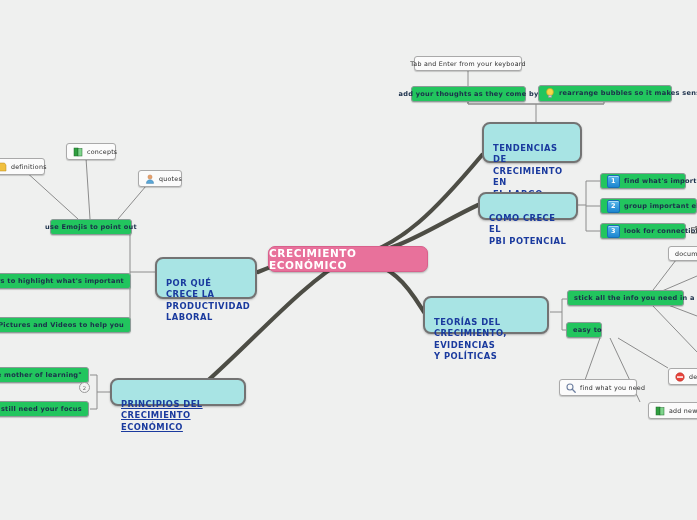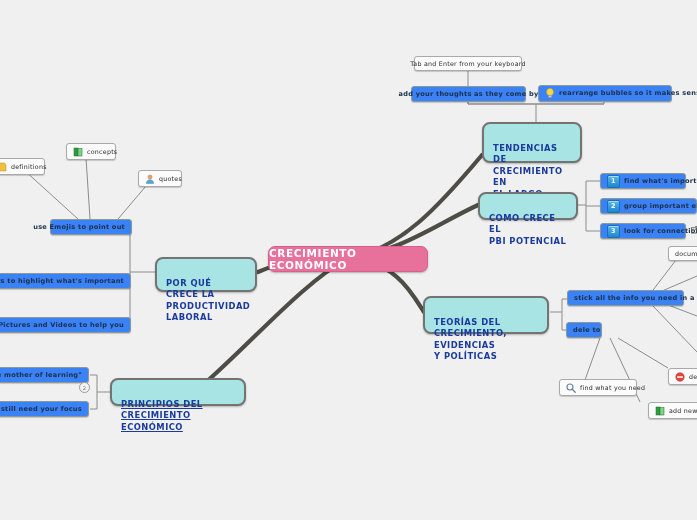--- a/index.html
+++ b/index.html
@@ -37,21 +37,21 @@
     font-weight:bold;
     font-size:8.4px;
     letter-spacing:.45px;
     line-height:11.5px;
     padding:7px 9px;
     box-shadow:0 1px 2px rgba(0,0,0,.25);
   }
 
   
   .leaf{
-    background:#3b82f6;
+    background:#22c55e;
     border:1px solid #8c9a97;
     border-radius:3px;
     color:#1b2f4a;
     font-weight:bold;
     font-size:6.6px;
     letter-spacing:.25px;
     line-height:9px;
     padding:4px 6px;
     display:flex;align-items:center;
     box-shadow:0 1px 1px rgba(0,0,0,.18);
@@ -158,21 +158,21 @@
     <span>TEORÍAS DEL
 CRECIMIENTO, EVIDENCIAS
 Y POLÍTICAS</span>
   </div>
 
   <div class="node main" style="left:478px;top:192px;width:100px;height:28px;white-space:pre-line;">
     <span>COMO CRECE EL
 PBI POTENCIAL</span>
   </div>
 
-  <div class="node main" style="left:155px;top:257px;width:102px;height:35px;white-space:pre-line;">
+  <div class="node main" style="left:155px;top:257px;width:102px;height:42px;white-space:pre-line;">
     <span>POR QUÉ CRECE LA
 PRODUCTIVIDAD
 LABORAL</span>
   </div>
 
   <div class="node main" style="left:110px;top:378px;width:136px;height:28px;white-space:pre-line;text-decoration:underline;">
     <span>PRINCIPIOS DEL
 CRECIMIENTO ECONÓMICO</span>
   </div>
 
@@ -219,21 +219,21 @@
 
   <div class="node leaf white" style="left:668px;top:246px;width:40px;height:15px;justify-content:flex-start;">
     <span>docum</span>
   </div>
 
   <div class="node leaf" style="left:567px;top:290px;width:117px;height:16px;">
     <span>stick all the info you need in a map</span>
   </div>
 
   <div class="node leaf" style="left:566px;top:322px;width:36px;height:16px;">
-    <span>dele to</span>
+    <span>easy to</span>
   </div>
 
   <div class="node leaf white" style="left:559px;top:379px;width:78px;height:17px;">
     <span class="ic">
       <svg width="10" height="10" viewBox="0 0 10 10">
         <circle cx="4" cy="4" r="3" fill="none" stroke="#6d7fa0" stroke-width="1.1"></circle>
         <path d="M6.3 6.3L9.2 9.2" stroke="#6d7fa0" stroke-width="1.3" stroke-linecap="round"></path>
       </svg>
     </span>
     <span>find what you need</span>
@@ -281,21 +281,21 @@
   <div class="node leaf white" style="left:138px;top:170px;width:44px;height:17px;">
     <span class="ic">
       <svg width="10" height="10" viewBox="0 0 10 10">
         <circle cx="5" cy="3" r="2.1" fill="#e8a06a" stroke="#b4703c" stroke-width=".4"></circle>
         <path d="M1.4 9.4c0-2.3 1.6-3.6 3.6-3.6s3.6 1.3 3.6 3.6z" fill="#5aa8d8" stroke="#2e6f9e" stroke-width=".4"></path>
       </svg>
     </span>
     <span>quotes</span>
   </div>
 
-  <div class="node leaf" style="left:50px;top:219px;width:82px;height:16px;justify-content:flex-end;">
+  <div class="node leaf" style="left:50px;top:219px;width:82px;height:16px;justify-content:center;">
     <span>use Emojis to point out</span>
   </div>
 
   <div class="node leaf" style="left:-12px;top:273px;width:143px;height:16px;justify-content:flex-end;">
     <span>use colours to highlight what's important</span>
   </div>
 
   <div class="node leaf" style="left:-8px;top:317px;width:139px;height:16px;justify-content:flex-end;">
     <span>bring Pictures and Videos to help you</span>
   </div>

